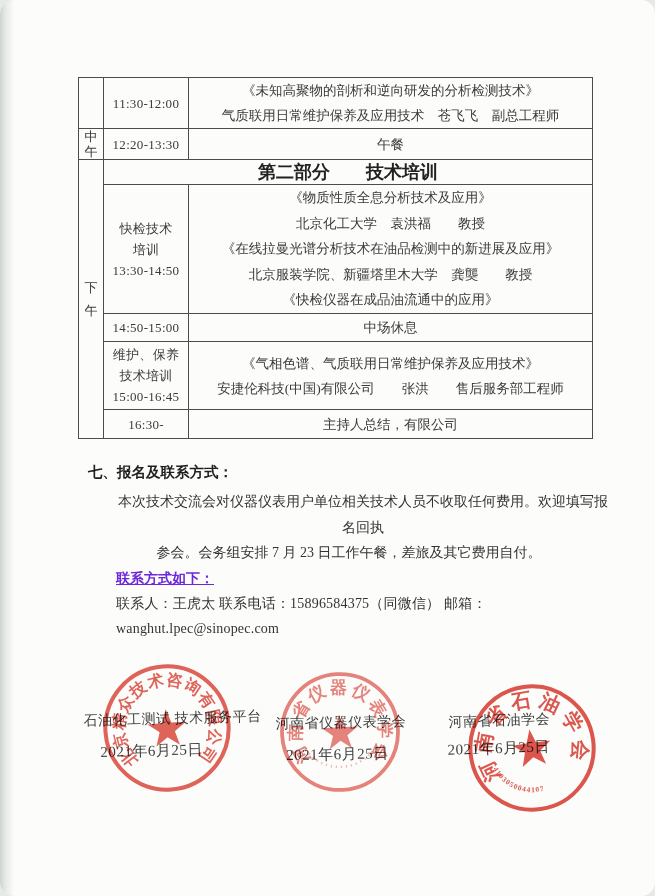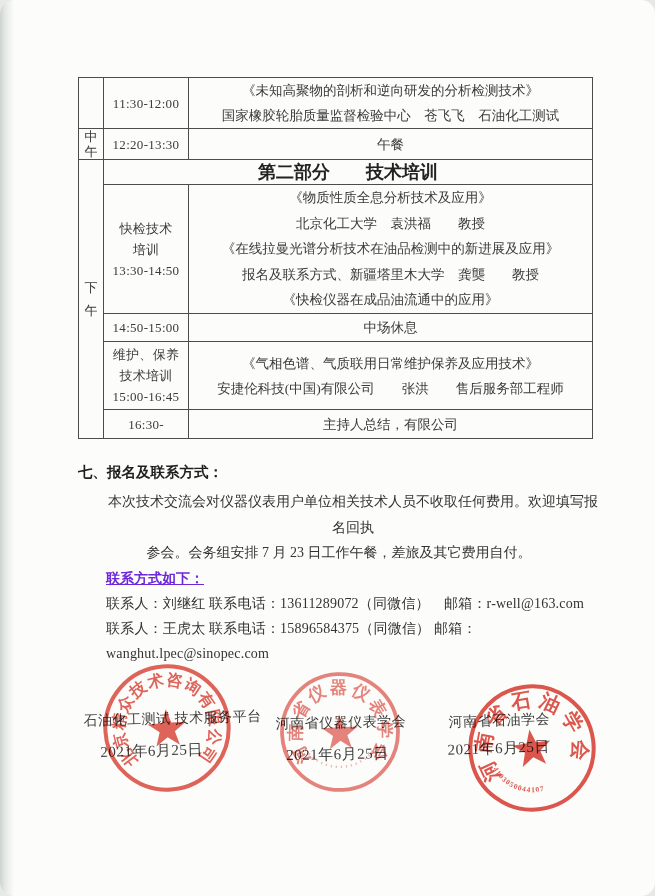--- a/index.html
+++ b/index.html
@@ -38,21 +38,21 @@
   td.period-cell{font-size:13px;line-height:15px;letter-spacing:0;}
   td.period-cell .vchar{display:block;}
   td.afternoon .vchar{margin:8px 0;}
   td.time-cell{font-size:13px;letter-spacing:.3px;}
   td.time-cell .tline{display:block;line-height:21px;}
   td.content-cell .cline{display:block;line-height:25px;}
   td.content-cell.tall .cline{line-height:25.6px;}
   td.header-cell{font-weight:bold;font-size:18px;color:#222;}
   
   .section{
-    position:absolute;left:78px;top:461px;width:522px;
+    position:absolute;left:88px;top:461px;width:522px;
     font-size:14px;color:#333;
   }
   .section .heading{
     font-weight:bold;font-size:14.5px;color:#1f1f1f;line-height:22px;
   }
   .section .pline{line-height:25.5px;}
   .section .indent{padding-left:28px;}
   .section .para{margin-top:6px;text-align:center;}
   .section .contacts-label{
     font-weight:bold;color:#6d28d9;padding-left:28px;line-height:25.5px;text-decoration:underline;
@@ -96,21 +96,21 @@
         <col class="col-content">
       </colgroup>
     <tbody>
         <tr style="height:51px;">
       <td class="period-cell"></td>
       <td class="time-cell">
         <span class="tline">11:30-12:00</span>
       </td>
       <td class="content-cell">
         <span class="cline">《未知高聚物的剖析和逆向研发的分析检测技术》</span>
-        <span class="cline">国家橡胶轮胎质量监督检验中心　苍飞飞　石油化工测试</span>
+        <span class="cline">气质联用日常维护保养及应用技术　苍飞飞　副总工程师</span>
       </td>
     </tr>
     <tr style="height:30px;">
       <td class="period-cell">
         <span class="vchar">中</span>
         <span class="vchar">午</span>
       </td>
       <td class="time-cell">
         <span class="tline">12:20-13:30</span>
       </td>
@@ -128,21 +128,21 @@
     <tr style="height:129px;">
       <td class="time-cell">
         <span class="tline">快检技术</span>
         <span class="tline">培训</span>
         <span class="tline">13:30-14:50</span>
       </td>
       <td class="content-cell tall">
         <span class="cline">《物质性质全息分析技术及应用》</span>
         <span class="cline">北京化工大学　袁洪福　　教授</span>
         <span class="cline">《在线拉曼光谱分析技术在油品检测中的新进展及应用》</span>
-        <span class="cline">报名及联系方式、新疆塔里木大学　龚龑　　教授</span>
+        <span class="cline">北京服装学院、新疆塔里木大学　龚龑　　教授</span>
         <span class="cline">《快检仪器在成品油流通中的应用》</span>
       </td>
     </tr>
     <tr style="height:28px;">
       <td class="time-cell">
         <span class="tline">14:50-15:00</span>
       </td>
       <td class="content-cell">
         <span class="cline">中场休息</span>
       </td>
@@ -169,21 +169,20 @@
   </tbody>
     </table>
 
   <div class="section">
     <div class="heading">七、报名及联系方式：</div>
     <div class="para">
       <div class="pline indent">本次技术交流会对仪器仪表用户单位相关技术人员不收取任何费用。欢迎填写报名回执</div>
       <div class="pline">参会。会务组安排 7 月 23 日工作午餐，差旅及其它费用自付。</div>
     </div>
     <div class="contacts-label">联系方式如下：</div>
-    <div class="contact-line">联系人：刘继红 联系电话：13611289072（同微信）　邮箱：r-well@163.com</div>
     <div class="contact-line">联系人：王虎太 联系电话：15896584375（同微信） 邮箱：wanghut.lpec@sinopec.com</div>
   </div>
 
   <div class="stamp-label" id="stamp-label-1">
     <span class="l1">石油化工测试 技术服务平台</span>
     <span class="l2">2021年6月25日</span>
   </div>
   <div class="stamp-label" id="stamp-label-2">
     <span class="l1">河南省仪器仪表学会</span>
     <span class="l2">2021年6月25日</span>

